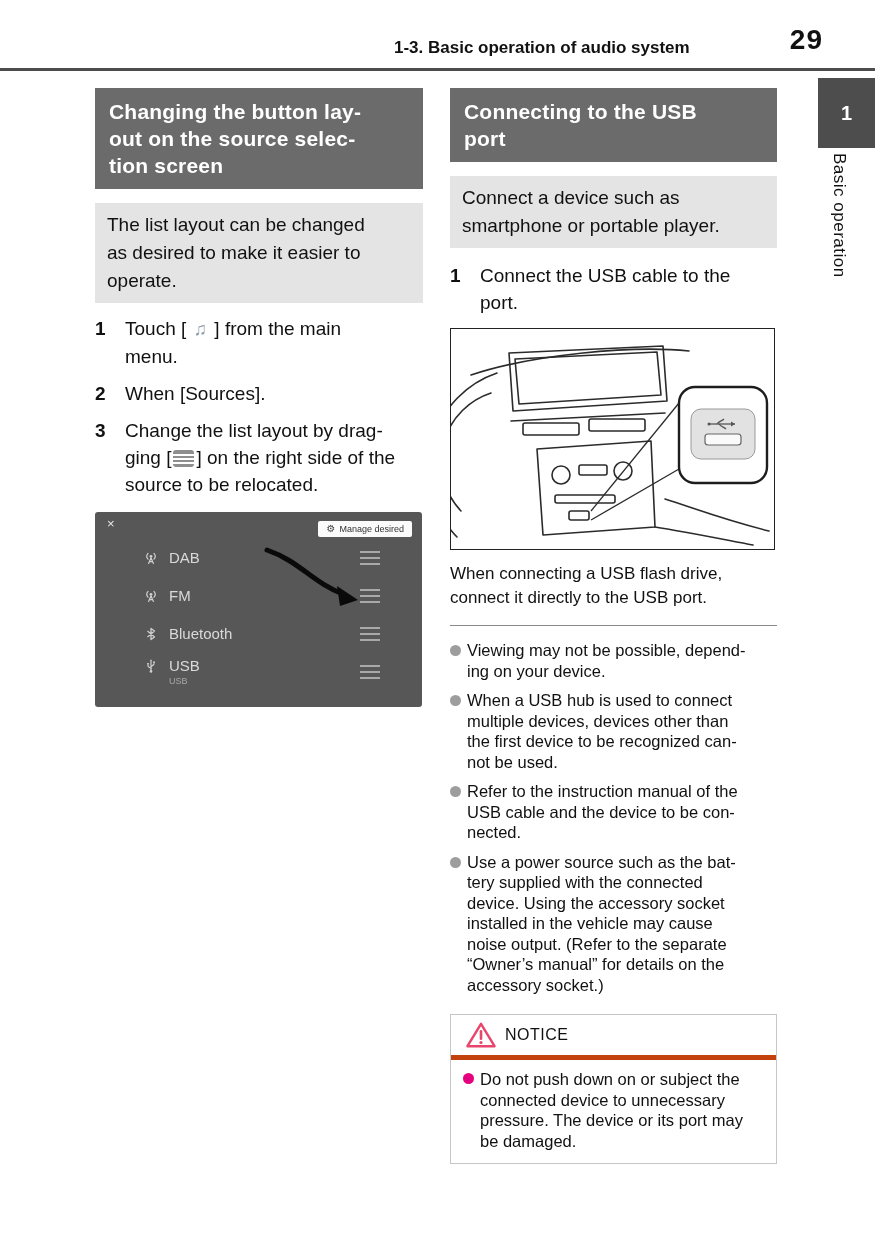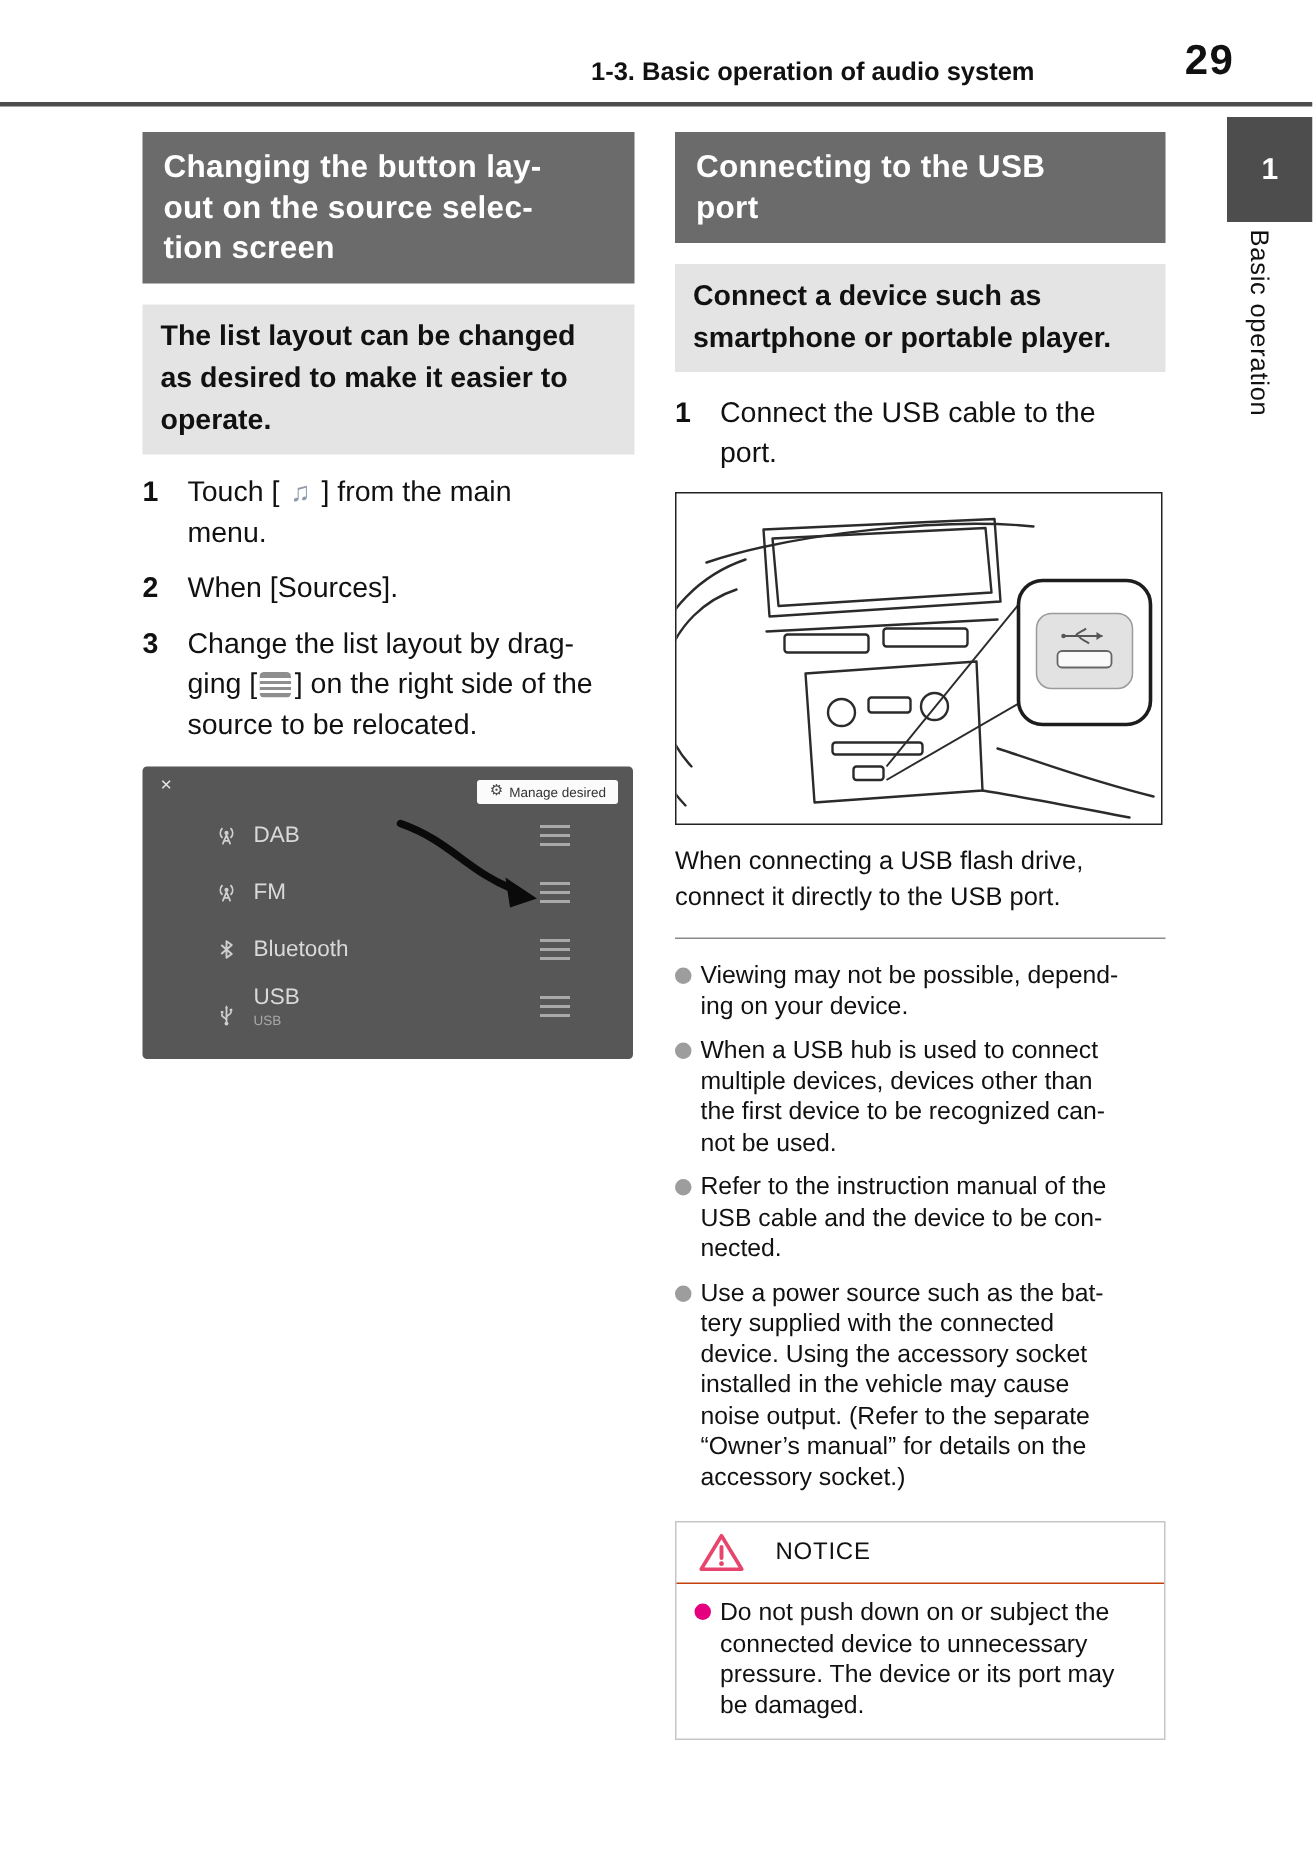--- a/index.html
+++ b/index.html
@@ -30,21 +30,21 @@
     font-size:17px;letter-spacing:0.5px;color:#111;
   }
   
   .col-left{position:absolute;left:95px;top:88px;width:328px;}
   .col-right{position:absolute;left:450px;top:88px;width:327px;}
   .section-title{
     background:var(--section_header_bg);color:#fff;font-weight:bold;font-size:21px;
     line-height:27px;padding:10px 14px;white-space:pre-line;letter-spacing:0.2px;
   }
   .lead-box{
-    background:var(--light_box_bg);font-weight:bold;font-size:19px;line-height:28px;
+    background:var(--light_box_bg);font-weight:normal;font-size:19px;line-height:28px;
     padding:8px 12px;white-space:pre-line;margin-top:14px;
   }
   
   .steps{margin-top:12px;}
   .step{display:flex;margin-bottom:10px;font-size:19px;line-height:27px;}
   .step-num{width:30px;font-weight:bold;flex:0 0 30px;}
   .step-body{flex:1;}
   .ml{white-space:pre-line;}
   .music-note{color:#8d9aa8;font-size:18px;padding:0 2px;}
   .drag-inline{
@@ -58,21 +58,21 @@
     background:var(--screenshot_bg);overflow:hidden;
   }
   .ss-close{position:absolute;top:5px;left:12px;color:#e8e8e8;font-size:13px;line-height:13px;}
   .ss-manage{
     position:absolute;top:9px;right:10px;background:#fbfbfb;border-radius:2px;
     display:flex;align-items:center;gap:4px;padding:3px 8px;color:#333;font-size:9px;
   }
   .ss-manage .gear{font-size:10px;line-height:10px;color:#444;}
   .ss-rows{padding-top:27px;}
   .src-row{display:flex;align-items:center;height:38px;padding-left:48px;padding-right:42px;}
-  .src-left{display:flex;align-items:flex-end;gap:10px;flex:1;}
+  .src-left{display:flex;align-items:flex-start;gap:10px;flex:1;}
   .src-label{color:#d9d9d9;font-size:15px;line-height:16px;}
   .src-sub{color:#a8a8a8;font-size:9px;line-height:10px;margin-top:2px;}
   .src-texts{display:flex;flex-direction:column;}
   .handle{
     width:20px;height:14px;
     background-image:linear-gradient(to bottom,#a9a9a9 0 2px,transparent 2px 6px,#a9a9a9 6px 8px,transparent 8px 12px,#a9a9a9 12px 14px);
   }
   .src-icon{width:16px;height:16px;display:block;}
   .arrow-svg{position:absolute;inset:0;pointer-events:none;}
   
@@ -81,21 +81,21 @@
   }
   .caption{margin-top:12px;font-size:17px;line-height:24px;white-space:pre-line;}
   .thin-rule{border:none;border-top:1px solid #8a8a8a;margin:15px 0 14px 0;}
   .b-item{
     position:relative;padding-left:17px;font-size:16.5px;line-height:20.5px;
     white-space:pre-line;margin-bottom:9px;
   }
   .b-item .dot{position:absolute;left:0;top:5px;width:11px;height:11px;border-radius:50%;background:#9d9d9d;}
   
   .notice{margin-top:19px;border:1px solid #c6c6c6;background:#fff;}
-  .notice-head{display:flex;align-items:center;gap:20px;padding:6px 14px;border-bottom:1px solid #c2410c;}
+  .notice-head{display:flex;align-items:center;gap:8px;padding:6px 14px;border-bottom:5px solid #c2410c;}
   .notice-title{font-size:16px;letter-spacing:0.5px;}
   .notice-body{padding:9px 12px 12px 12px;}
   .notice-body .b-item{margin-bottom:0;}
   .notice-body .dot{background:var(--notice_bullet);top:4px;}
 </style>
 </head>
 <body>
 
 <div class="breadcrumb">1-3. Basic operation of audio system</div>
 <div class="page-num">29</div>

